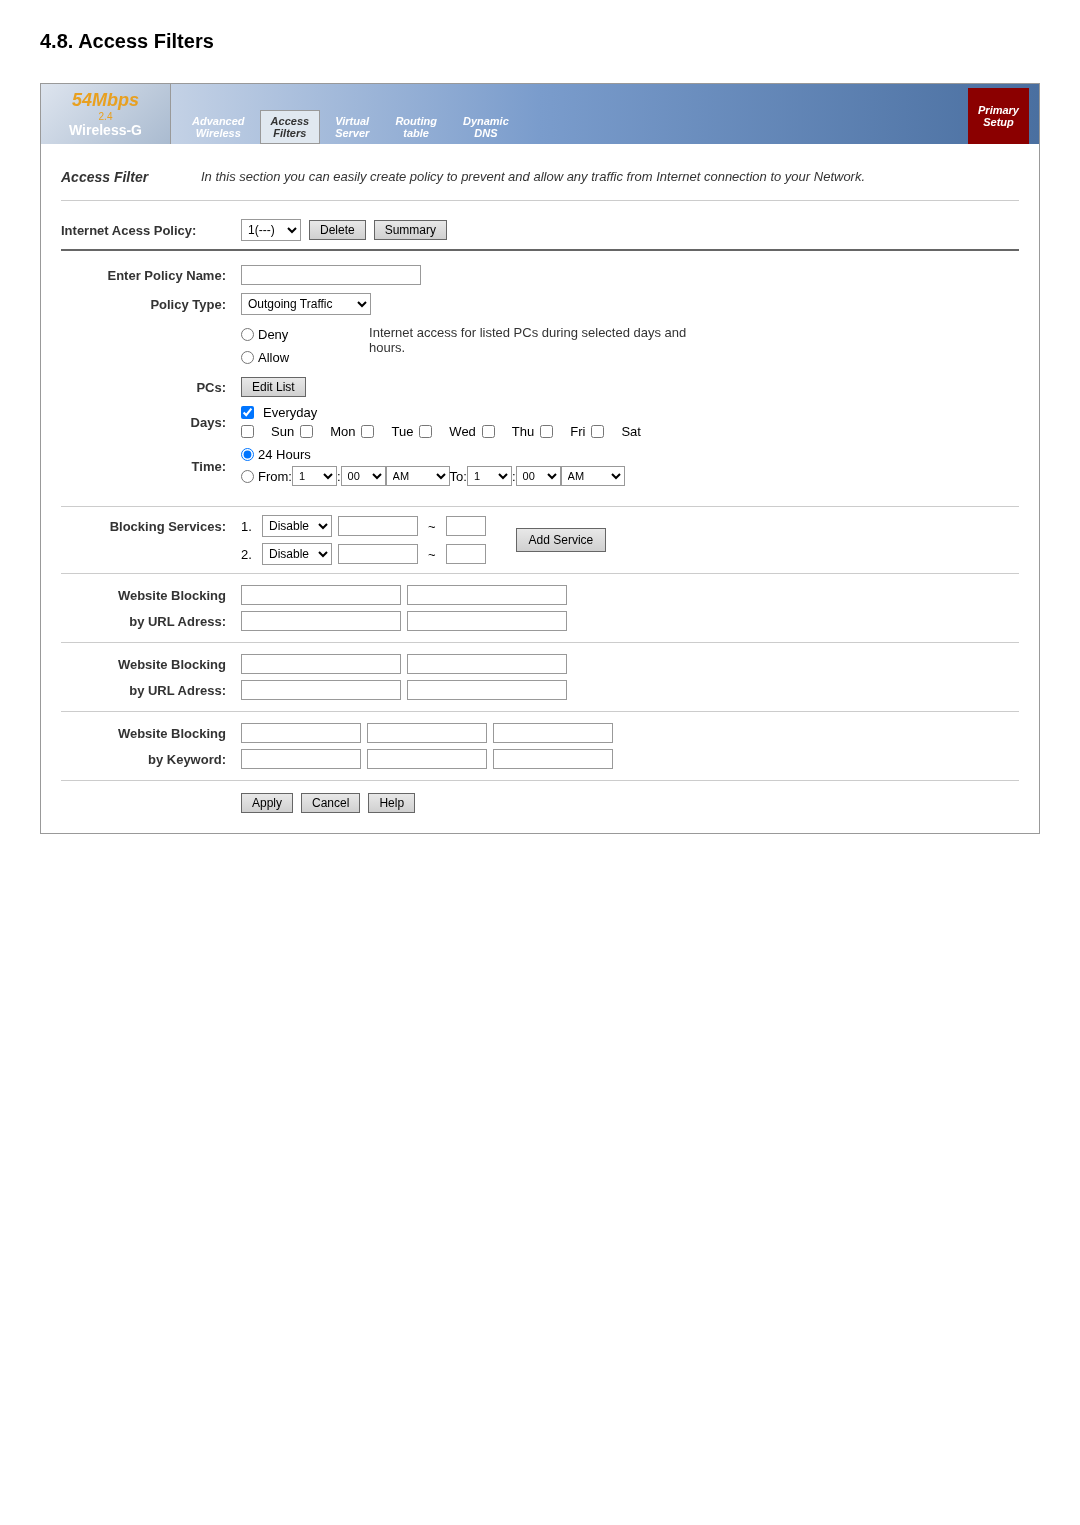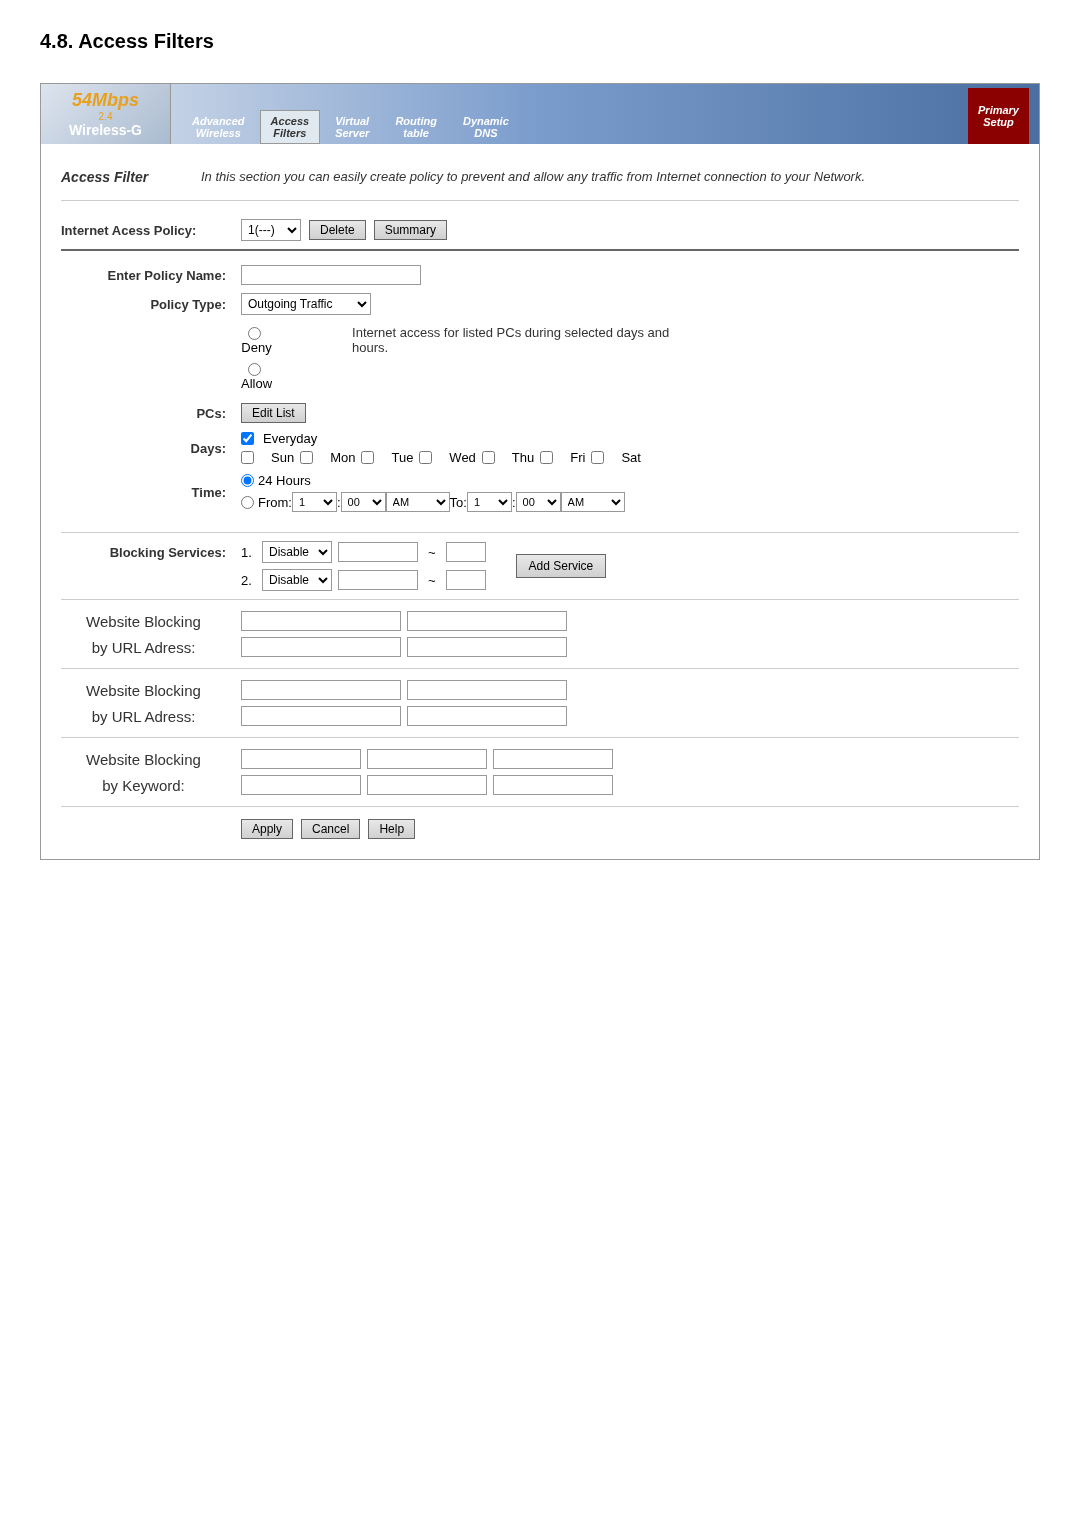--- a/index.html
+++ b/index.html
@@ -42,42 +42,42 @@
     .policy-label { font-weight: bold; font-size: 13px; color: #333; min-width: 180px; }
     .policy-controls { display: flex; align-items: center; gap: 8px; }
 
     input[type="text"] { border: 1px solid #999; padding: 2px 4px; font-size: 12px; background: #fff; }
     select { border: 1px solid #999; padding: 2px 2px; font-size: 12px; background: #fff; }
     input[type="radio"] { margin-right: 4px; }
     input[type="checkbox"] { margin-right: 3px; }
 
     .btn { border: 1px solid #666; background: linear-gradient(to bottom, #e8e8e8, #d0d0d0); padding: 2px 10px; font-size: 12px; cursor: pointer; font-weight: normal; }
 
-    .radio-row { display: flex; align-items: center; padding: 2px 0; flex-direction: column; }
+    .radio-row { display: flex; align-items: center; padding: 2px 0; }
 
     
     .days-row { display: flex; align-items: center; flex-wrap: wrap; gap: 6px; font-size: 13px; }
     .day-item { display: flex; align-items: center; gap: 14px; }
 
     
     .time-row { display: flex; align-items: center; font-size: 13px; justify-content: flex-end; }
     .time-mini-select { width: 45px; font-size: 11px; }
     .time-ampm { width: 64px; font-size: 11px; }
 
     
     .blocking-row { display: flex; align-items: flex-start; padding: 8px 0; border-bottom: 1px solid #ccc; }
     .blocking-label { min-width: 180px; text-align: right; padding-right: 15px; font-weight: bold; font-size: 13px; color: #333; padding-top: 4px; }
     .blocking-content { display: flex; flex-direction: column; gap: 6px; }
     .service-row { display: flex; align-items: center; gap: 6px; }
     .service-num { font-size: 13px; min-width: 15px; }
 
     
     .wb-section { border-bottom: 1px solid #ccc; padding: 8px 0; }
     .wb-row { display: flex; align-items: center; padding: 3px 0; }
-    .wb-label { min-width: 180px; text-align: center; padding-right: 15px; font-weight: normal; font-size: 15px; color: #333; }
+    .wb-label { min-width: 180px; text-align: right; padding-right: 15px; font-weight: bold; font-size: 13px; color: #333; }
     .wb-inputs { display: flex; gap: 6px; }
 
     
     .bottom-buttons { display: flex; gap: 8px; padding: 12px 0 5px 180px; }
 
     
     .side-desc { margin-left: 40px; font-size: 13px; color: #333; max-width: 320px; }
 
     .add-service-btn { border: 1px solid #666; background: linear-gradient(to bottom, #e8e8e8, #d0d0d0); padding: 4px 12px; font-size: 12px; cursor: pointer; margin-left: 20px; }
 

